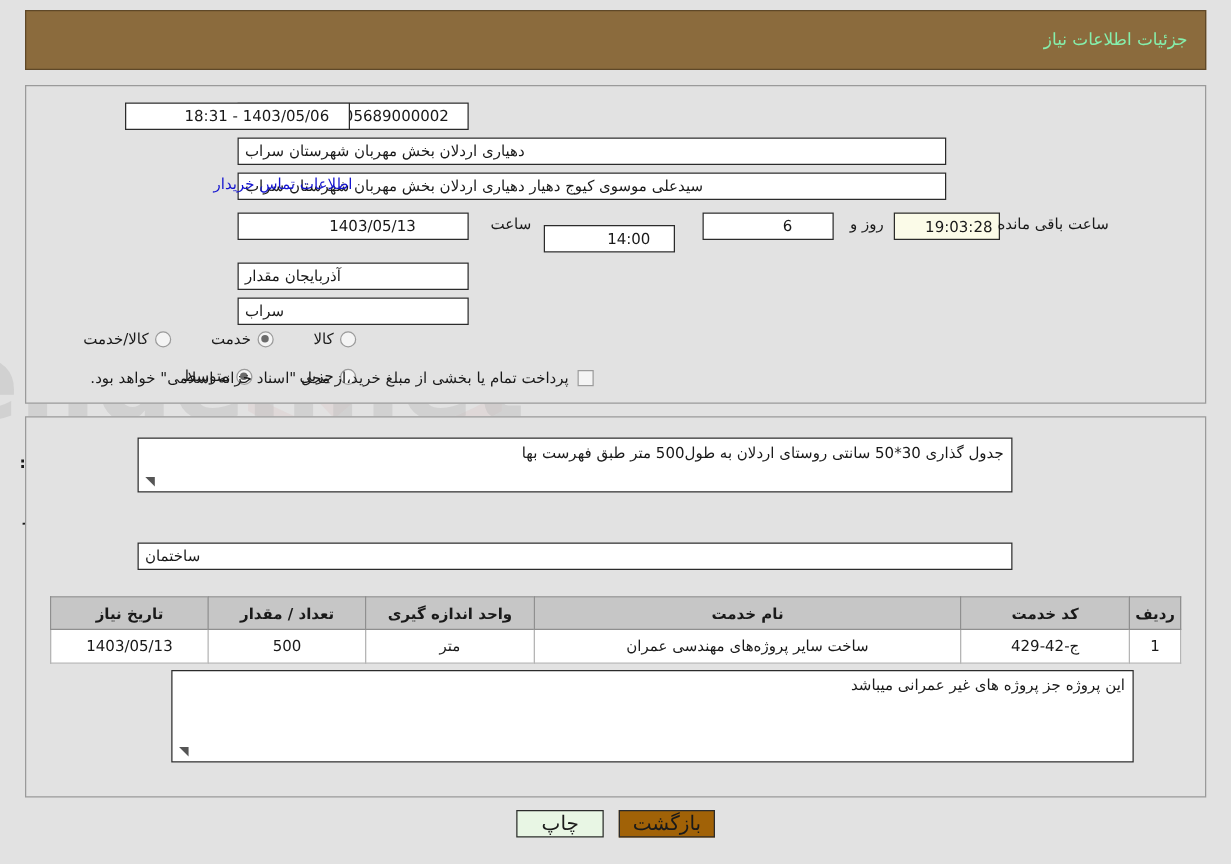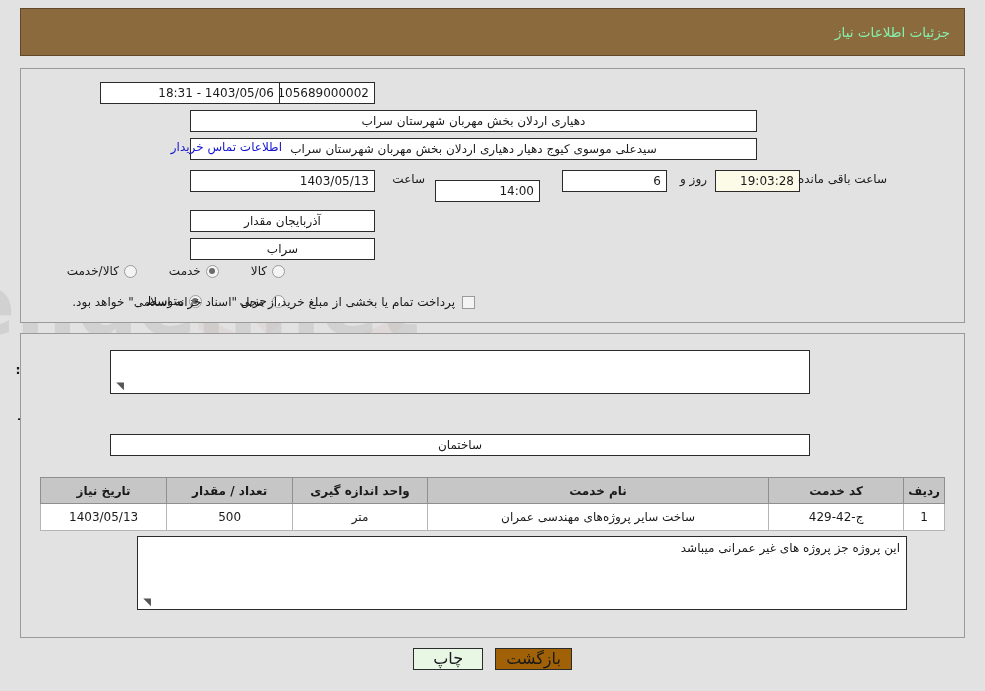--- a/index.html
+++ b/index.html
@@ -78,22 +78,22 @@
     border: 1px solid #2b2b2b;
     box-sizing: border-box;
     height: 22px;
     line-height: 20px;
     font-size: 12px;
     color: #1a1a1a;
     padding: 0 5px;
     overflow: hidden;
     white-space: nowrap;
   }
-  .box.center { text-align: right; padding-left: 36px; }
-  .box.right  { text-align: center; }
+  .box.center { text-align: center; padding-left: 36px; }
+  .box.right  { text-align: left; }
   .box.tint   { background: #fbfbe8; }
   .link {
     color: #1414cf;
     font-size: 12px;
     white-space: nowrap;
     cursor: pointer;
   }
 
   
   .radio {
@@ -309,20 +309,21 @@
 </div>
 <div style="position:absolute; right:510px; top:295px; display:flex; align-items:center; gap:7px; z-index:2;">
   <span class="checkbox"></span>
   <span class="lbl">پرداخت تمام یا بخشی از مبلغ خرید،از محل "اسناد خزانه اسلامی" خواهد بود.</span>
 </div>
 
 <div class="panel" id="panel-bottom"></div>
 
 <span class="sect-head" style="right:880px; top:362px;">شرح کلی نیاز:</span>
 <div class="ta" style="position:absolute; right:175px; top:350px; width:700px; height:44px; z-index:2;">
+  <span>جدول گذاری 30*50 سانتی روستای اردلان به طول500 متر طبق فهرست بها</span>
   <span class="grip">◥</span>
 </div>
 
 <span class="sect-head" style="right:810px; top:405px;">اطلاعات خدمات مورد نیاز</span>
 
 <span class="sect-head" style="right:880px; top:438px;">گروه خدمت:</span>
 <div class="box right" style="position:absolute; right:175px; top:434px; width:700px; z-index:2;">ساختمان</div>
 
 <div class="tbl-wrap">
   <table class="items">

